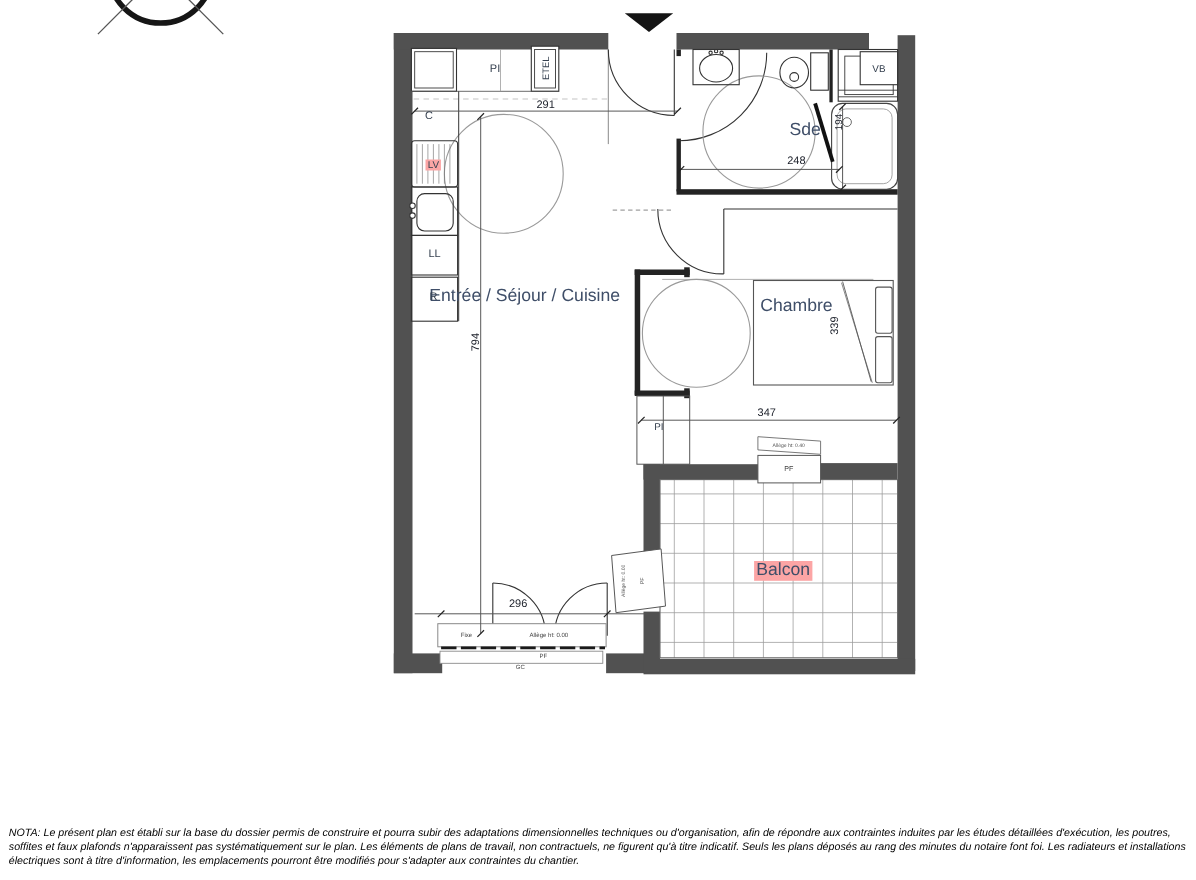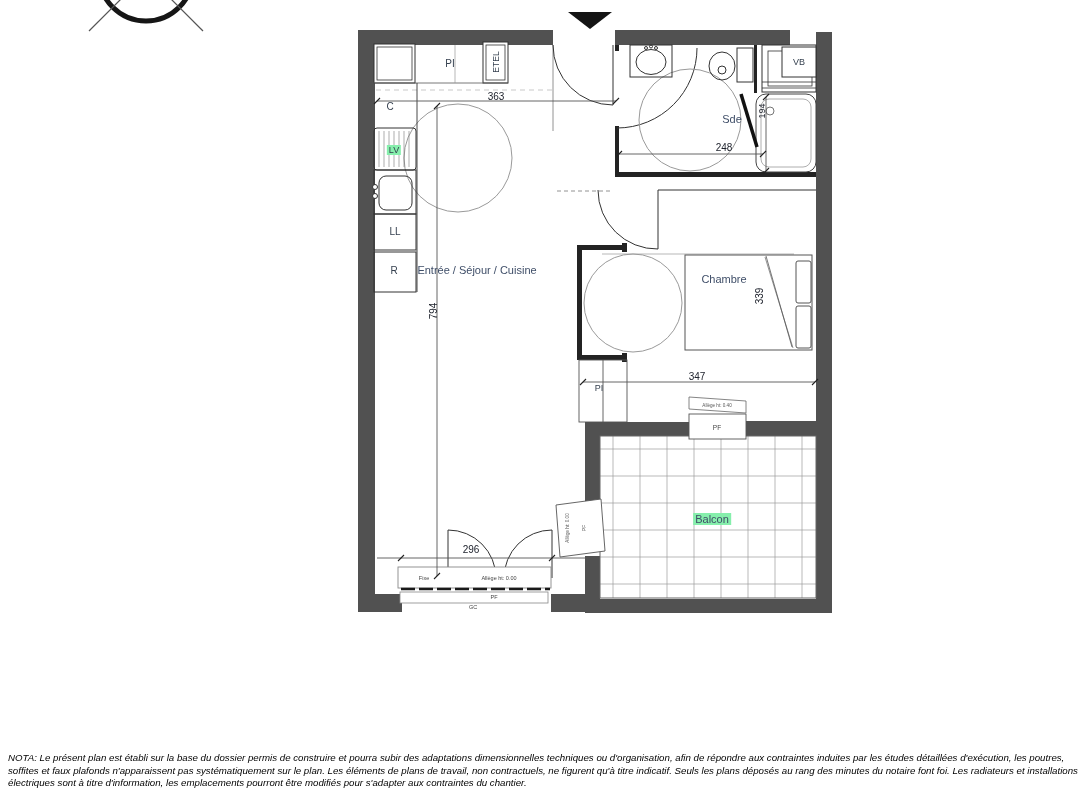--- a/index.html
+++ b/index.html
@@ -4,26 +4,26 @@
 <style>
   html,body{margin:0;padding:0;background:#fff;}
   .screen{
     position:relative;width:1087px;height:800px;background:#fff;overflow:hidden;
     font-family:"Liberation Sans", sans-serif;
   }
   svg{position:absolute;left:0;top:0;}
   .lbl{position:absolute;transform:translate(-50%,-50%);white-space:nowrap;
        font-family:"Liberation Sans", sans-serif;color:#333;}
   .lbl.rot{transform:translate(-50%,-50%) rotate(-90deg);}
-  .room{font-size:11px;color:#3f4e68;}
+  .room{font-size:16px;color:#3f4e68;}
   .dim{font-size:10px;color:#20242e;}
   .fix{font-size:10px;color:#35404f;}
   .tiny{font-size:5.5px;color:#444;}
   .micro{font-size:4.6px;color:#555;}
-  .bg{background:#86efac;padding:0 2px;}
+  .bg{background:#fca5a5;padding:0 2px;}
   .nota{
     position:absolute;left:8px;top:752px;width:1074px;margin:0;
     font-size:9.7px;line-height:1.3;font-style:italic;color:#000;
     font-family:"Liberation Sans", sans-serif;
   }
 </style>
 </head>
 <body>
 
 <div class="screen">
@@ -218,21 +218,21 @@
 
   <span class="lbl fix" style="left:390px;top:106px">C</span>
   <span class="lbl fix bg" style="left:394px;top:150px;font-size:9px">LV</span>
   <span class="lbl fix" style="left:395px;top:231px">LL</span>
   <span class="lbl fix" style="left:394px;top:270px">R</span>
   <span class="lbl fix" style="left:450px;top:63px">PI</span>
   <span class="lbl fix rot" style="left:496px;top:62px;font-size:8.5px">ETEL</span>
   <span class="lbl fix" style="left:599px;top:388px;font-size:9px">PI</span>
   <span class="lbl fix" style="left:799px;top:62px;font-size:9px">VB</span>
 
-  <span class="lbl dim" style="left:496px;top:96px">363</span>
+  <span class="lbl dim" style="left:496px;top:96px">291</span>
   <span class="lbl dim rot" style="left:433px;top:311px">794</span>
   <span class="lbl dim" style="left:724px;top:147px">248</span>
   <span class="lbl dim rot" style="left:762px;top:111px;font-size:9px">194</span>
   <span class="lbl dim rot" style="left:759px;top:296px">339</span>
   <span class="lbl dim" style="left:697px;top:376px">347</span>
   <span class="lbl dim" style="left:471px;top:549px;font-size:10px">296</span>
 
   <span class="lbl tiny" style="left:424px;top:578px">Fixe</span>
   <span class="lbl tiny" style="left:499px;top:578px">Allège ht: 0.00</span>
   <span class="lbl tiny" style="left:494px;top:597px">PF</span>

